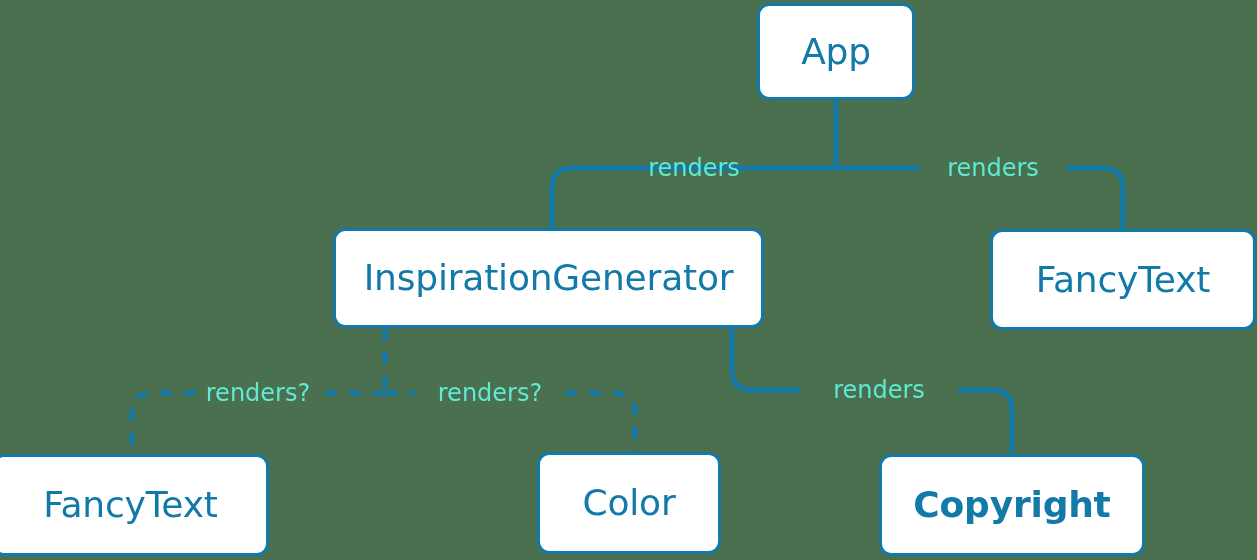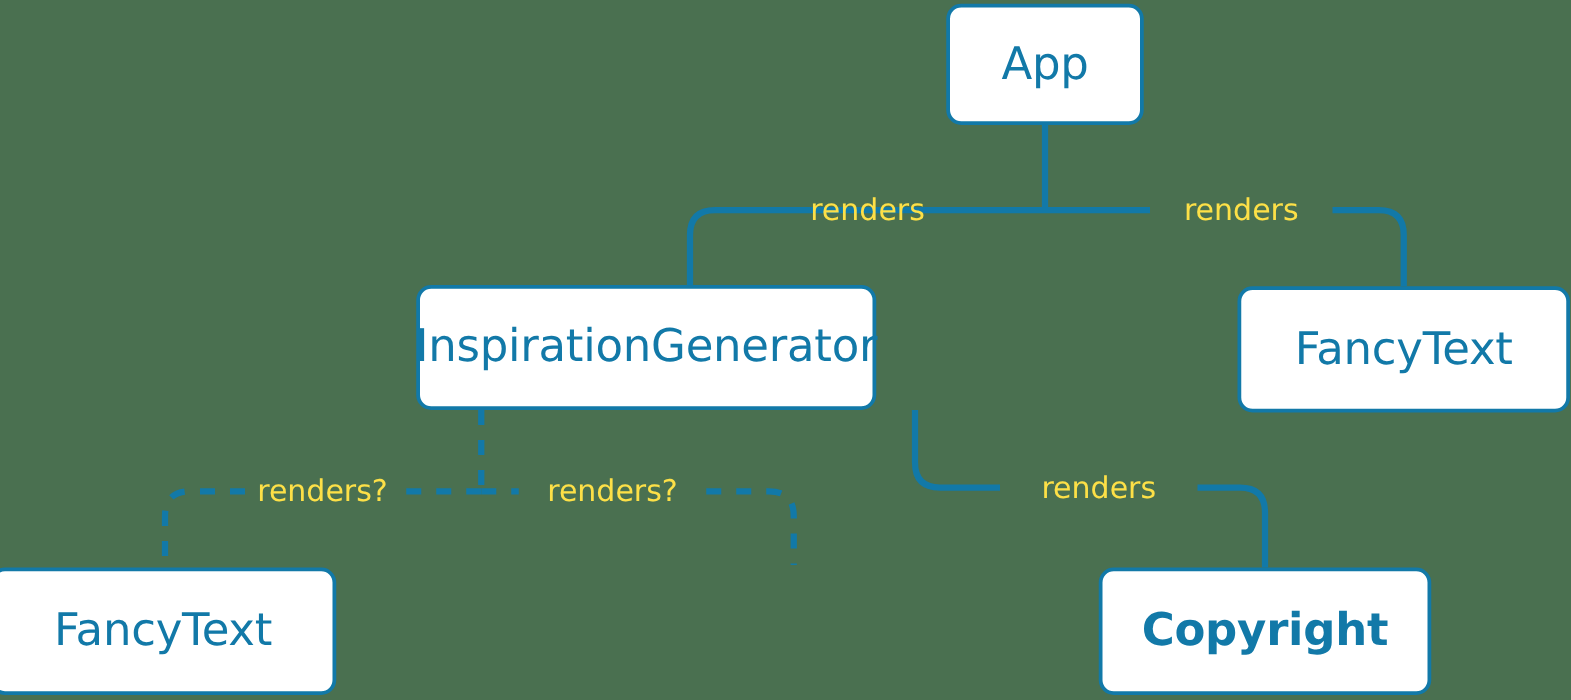--- a/index.html
+++ b/index.html
@@ -35,32 +35,32 @@
   }
   .node-label {
     color: #1279A8;
     font-size: 36px;
     line-height: 1;
     letter-spacing: -0.2px;
     white-space: nowrap;
   }
   .edge-label {
     position: absolute;
-    color: #fde047;
+    color: #5eead4;
     font-size: 24px;
     line-height: 1;
     white-space: nowrap;
     transform: translate(-50%, -50%);
     z-index: 2;
     background: transparent;
     text-align: right;
   }
   
   #node-app        { left: 757px;  top: 3px;   width: 158px; height: 97px;  }
-  #node-inspgen    { left: 333px;  top: 228px; width: 368px; height: 100px; }
+  #node-inspgen    { left: 333px;  top: 228px; width: 431px; height: 100px; }
   #node-fancytext-right { left: 990px; top: 229px; width: 266px; height: 101px; }
   #node-fancytext-bottom { left: -8px; top: 454px; width: 277px; height: 102px; }
   #node-color      { left: 537px;  top: 452px; width: 184px; height: 102px; }
   #node-copyright  { left: 879px;  top: 454px; width: 266px; height: 102px; font-weight: bold; }
 </style>
 </head>
 <body>
 
 <div id="diagram-root">
 
@@ -100,18 +100,21 @@
   </div>
 
   <div class="node" id="node-fancytext-right">
     <span class="node-label">FancyText</span>
   </div>
 
   <div class="node" id="node-fancytext-bottom">
     <span class="node-label">FancyText</span>
   </div>
 
+  <div class="node" id="node-color">
+    <span class="node-label">Color</span>
+  </div>
 
   <div class="node" id="node-copyright">
     <span class="node-label">Copyright</span>
   </div>
 
 </div>
 
 </body></html>

